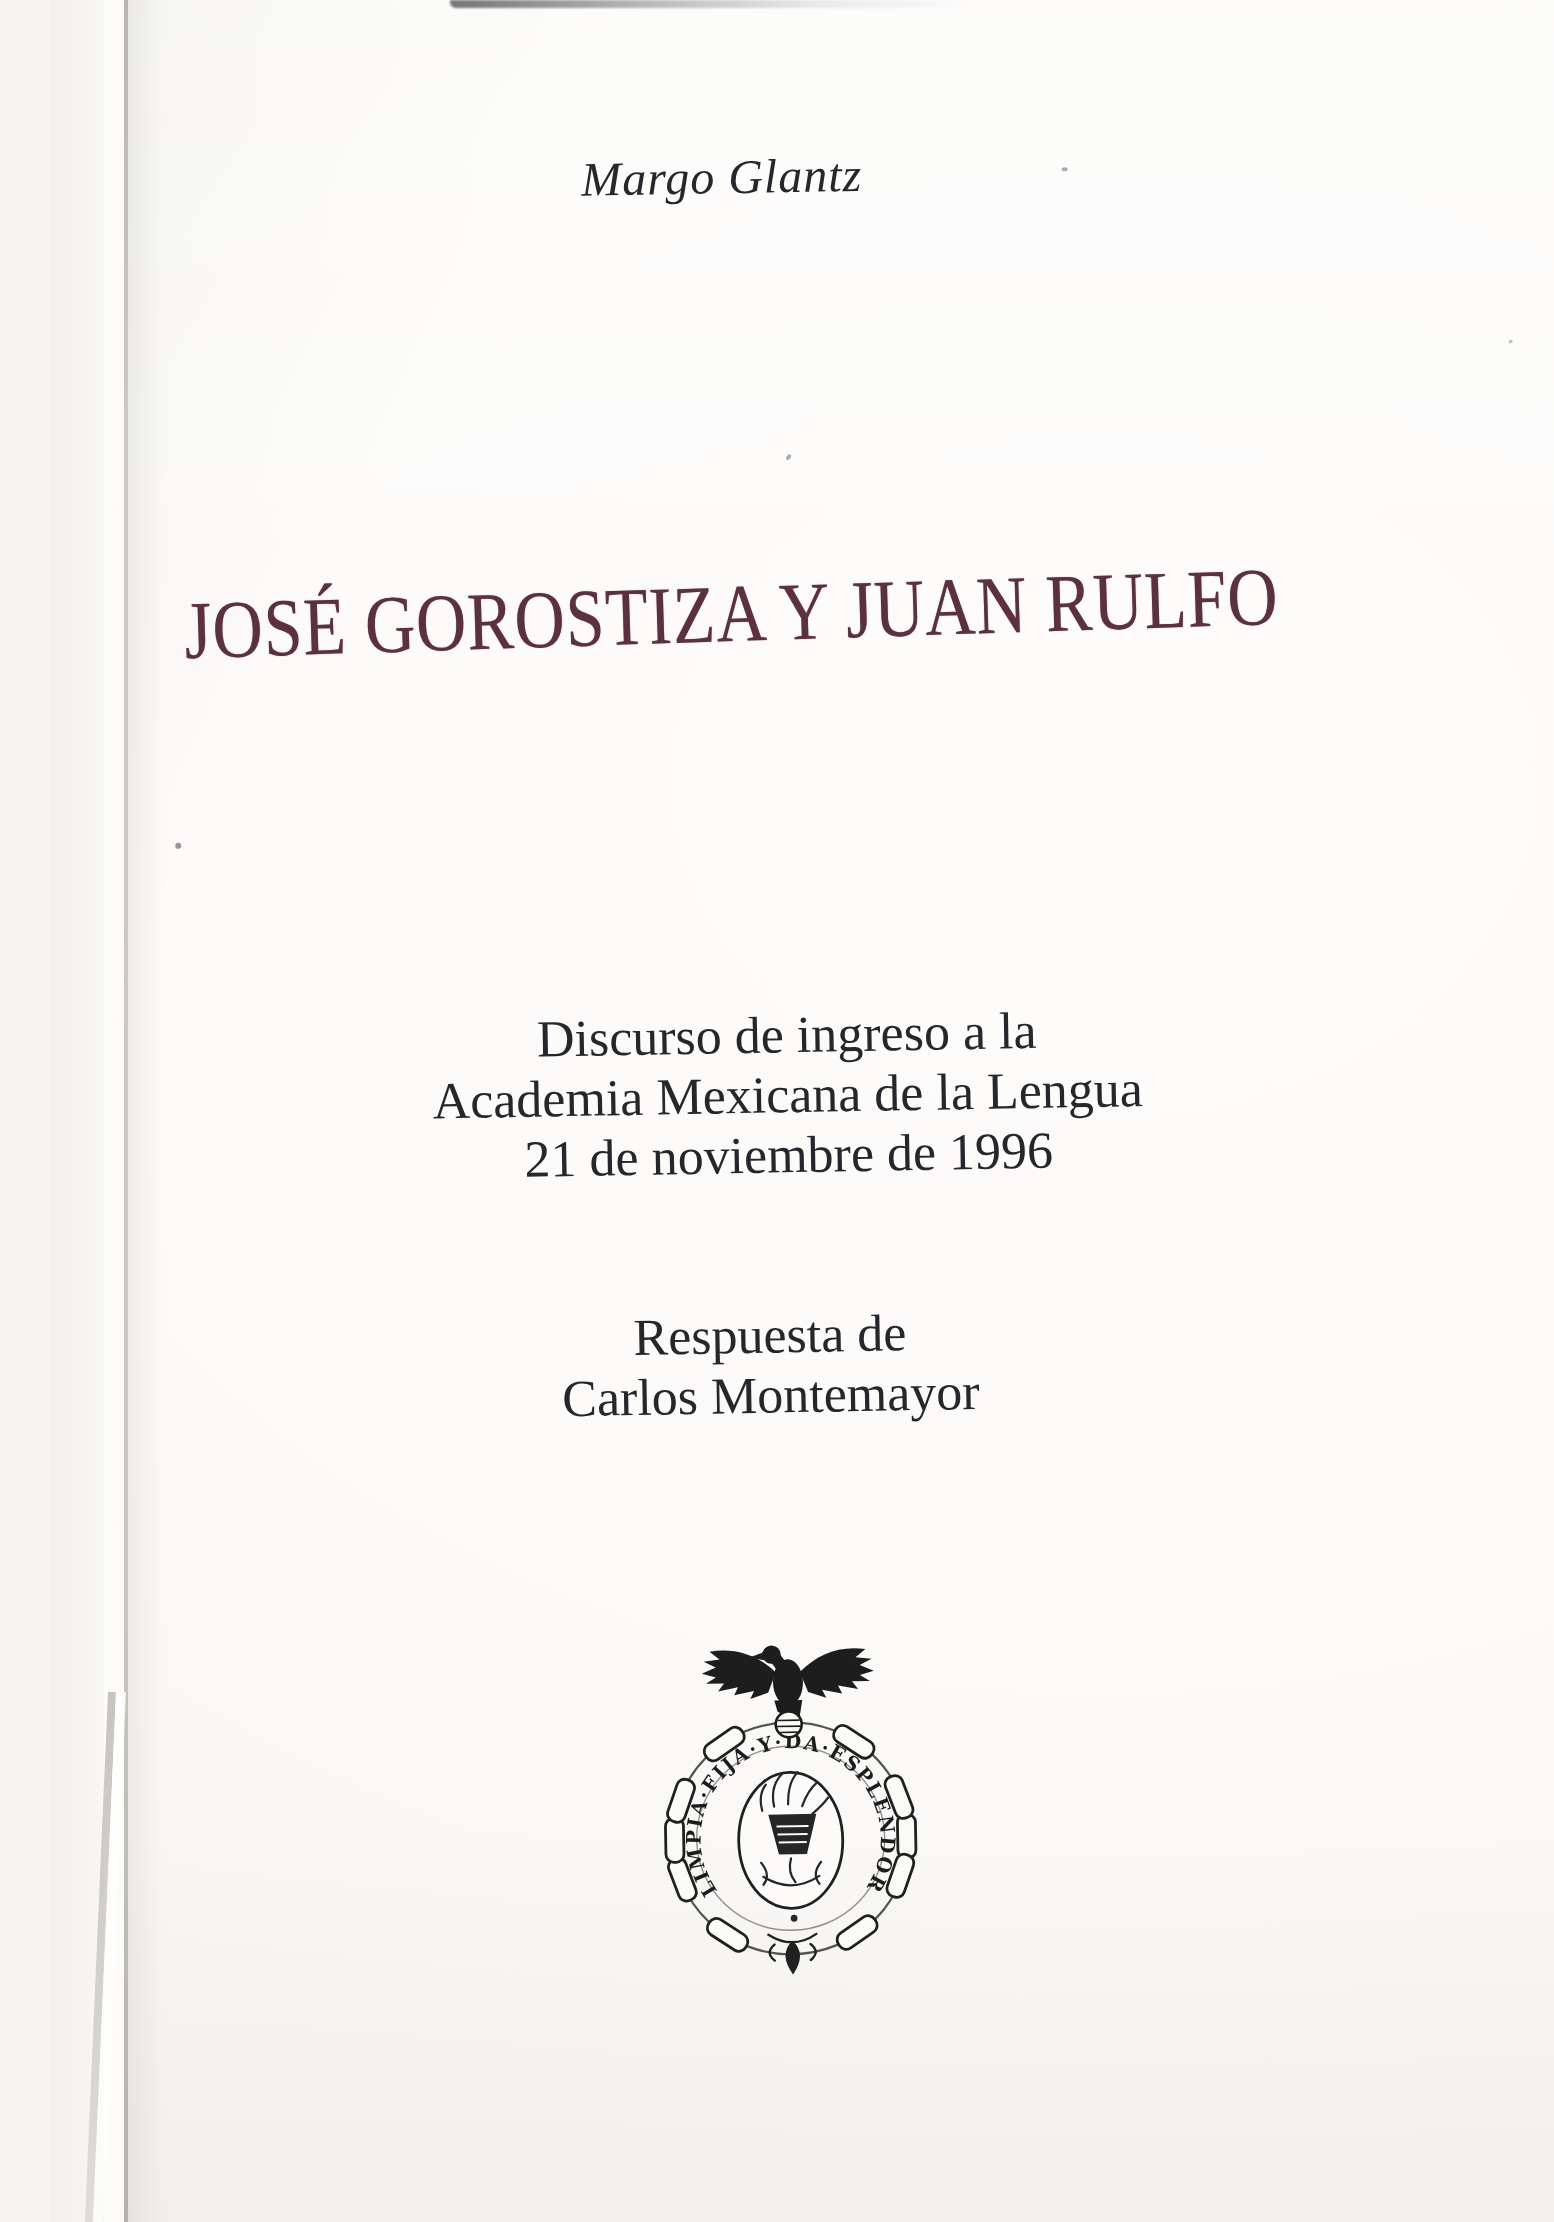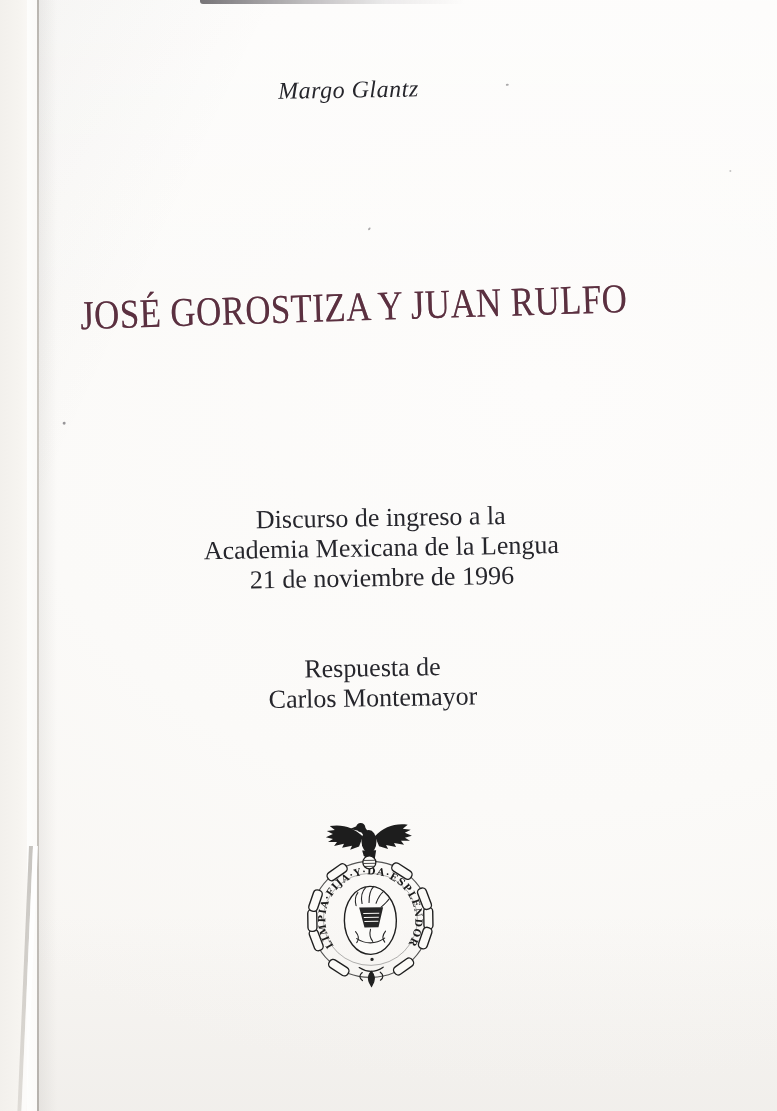--- a/index.html
+++ b/index.html
@@ -7,20 +7,21 @@
     width:777px;height:1111px;overflow:hidden;position:relative;
     background:#f6f4f1;
     font-family:"Liberation Serif","DejaVu Serif",serif;
   }
   .page{
     position:absolute;inset:0;
     background:
       linear-gradient(115deg, rgba(60,55,50,0.035), rgba(0,0,0,0) 22%),
       linear-gradient(to bottom, rgba(255,255,255,0.5), rgba(0,0,0,0) 30%, rgba(0,0,0,0) 82%, rgba(110,104,95,0.05) 100%),
       radial-gradient(ellipse 900px 700px at 70% 35%, #fdfcfb 0%, #fbfaf8 60%, #f8f6f3 100%);
+    margin-left: 25px;
   }
   
   .edge-under{position:absolute;left:0;top:0;width:27px;height:1111px;
     background:linear-gradient(to right,#f2f0ec,#f6f4f0 70%,#f9f7f4);}
   .edge-highlight{position:absolute;left:27px;top:0;width:10px;height:1111px;
     background:linear-gradient(to right,#fdfdfc,#fbfaf8);}
   .edge-line{position:absolute;left:37px;top:0;width:2px;height:1111px;
     background:linear-gradient(to bottom,#b9b5b0,#cdc9c3 20%,#cac6c0 70%,#b5b1ac);}
   .edge-shadow{position:absolute;left:39px;top:0;width:18px;height:1111px;
     background:linear-gradient(to right,rgba(90,85,78,0.08),rgba(0,0,0,0));}

